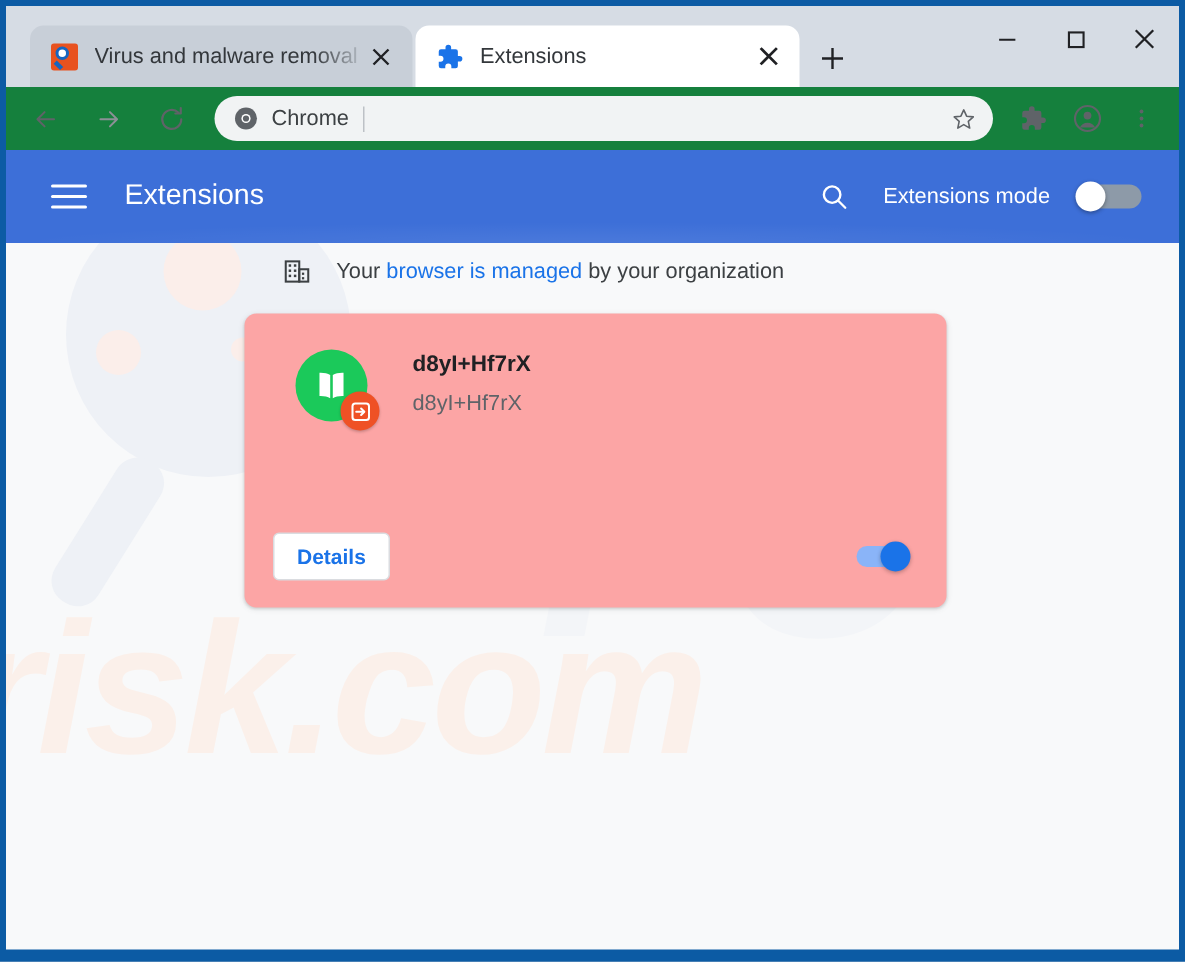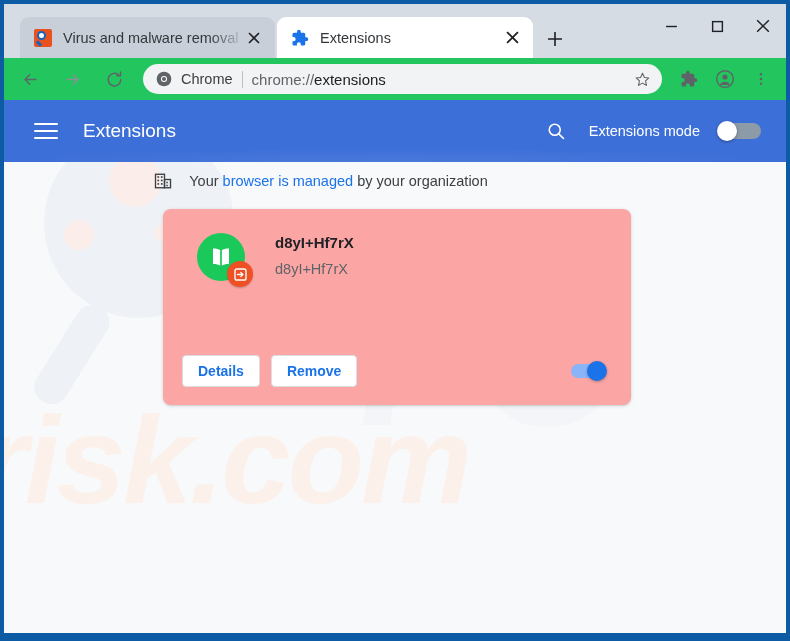--- a/index.html
+++ b/index.html
@@ -127,21 +127,21 @@
     align-items: center;
     justify-content: center;
   }
 
   
   .toolbar {
     position: absolute;
     left: 4px; top: 58px;
     width: 782px;
     height: 42px;
-    background: #22c55e;
+    background: #15803d;
     display: flex;
     align-items: center;
     box-sizing: border-box;
   }
   .nav-btn {
     width: 32px; height: 32px;
     margin-left: 10px;
     display: flex;
     align-items: center;
     justify-content: center;
@@ -337,20 +337,21 @@
 
   
   .managed {
     position: absolute;
     left: 0; top: 72px;
     width: 634px;
     display: flex;
     align-items: center;
     justify-content: center;
     z-index: 2;
+    padding-left: 35px;
   }
   .managed-icon {
     width: 18px; height: 18px;
     margin-right: 17px;
     flex: 0 0 auto;
   }
   .managed-text {
     font-size: 14.5px;
     color: #3c4043;
   }
@@ -550,21 +551,20 @@
     <div class="omnibox">
       <span class="chrome-logo">
         <svg width="16" height="16" viewBox="0 0 24 24" aria-hidden="true">
           <circle cx="12" cy="12" r="11" fill="#5f6368"></circle>
           <circle cx="12" cy="12" r="4.6" fill="#ffffff"></circle>
           <circle cx="12" cy="12" r="3.1" fill="#5f6368"></circle>
         </svg>
       </span>
       <span class="omni-chrome-label">Chrome</span>
       <span class="omni-sep"></span>
-      <span class="omni-url"><span class="scheme">chrome://</span><span>extensions</span></span>
       <span style="flex:1 1 auto;"></span>
       <span class="star-btn">
         <svg width="17" height="17" viewBox="0 0 24 24" aria-hidden="true">
           <path d="M12 3.2 L14.7 9.1 L21 9.8 L16.3 14 L17.6 20.3 L12 17.1 L6.4 20.3 L7.7 14 L3 9.8 L9.3 9.1 Z" fill="none" stroke="#5f6368" stroke-width="1.5" stroke-linejoin="round"></path>
         </svg>
       </span>
     </div>
 
     <div class="tb-icon">
       <svg width="18" height="18" viewBox="0 0 24 24" aria-hidden="true">
@@ -656,21 +656,20 @@
           </div>
         </div>
         <div class="ext-texts">
           <div class="ext-name">d8yI+Hf7rX</div>
           <div class="ext-desc">d8yI+Hf7rX</div>
         </div>
       </div>
 
       <div class="card-bottom">
         <button class="btn first">Details</button>
-        <button class="btn second">Remove</button>
         <div class="toggle-on">
           <span class="track"></span>
           <span class="knob"></span>
         </div>
       </div>
     </div>
 
   </div>
 </div>
 

